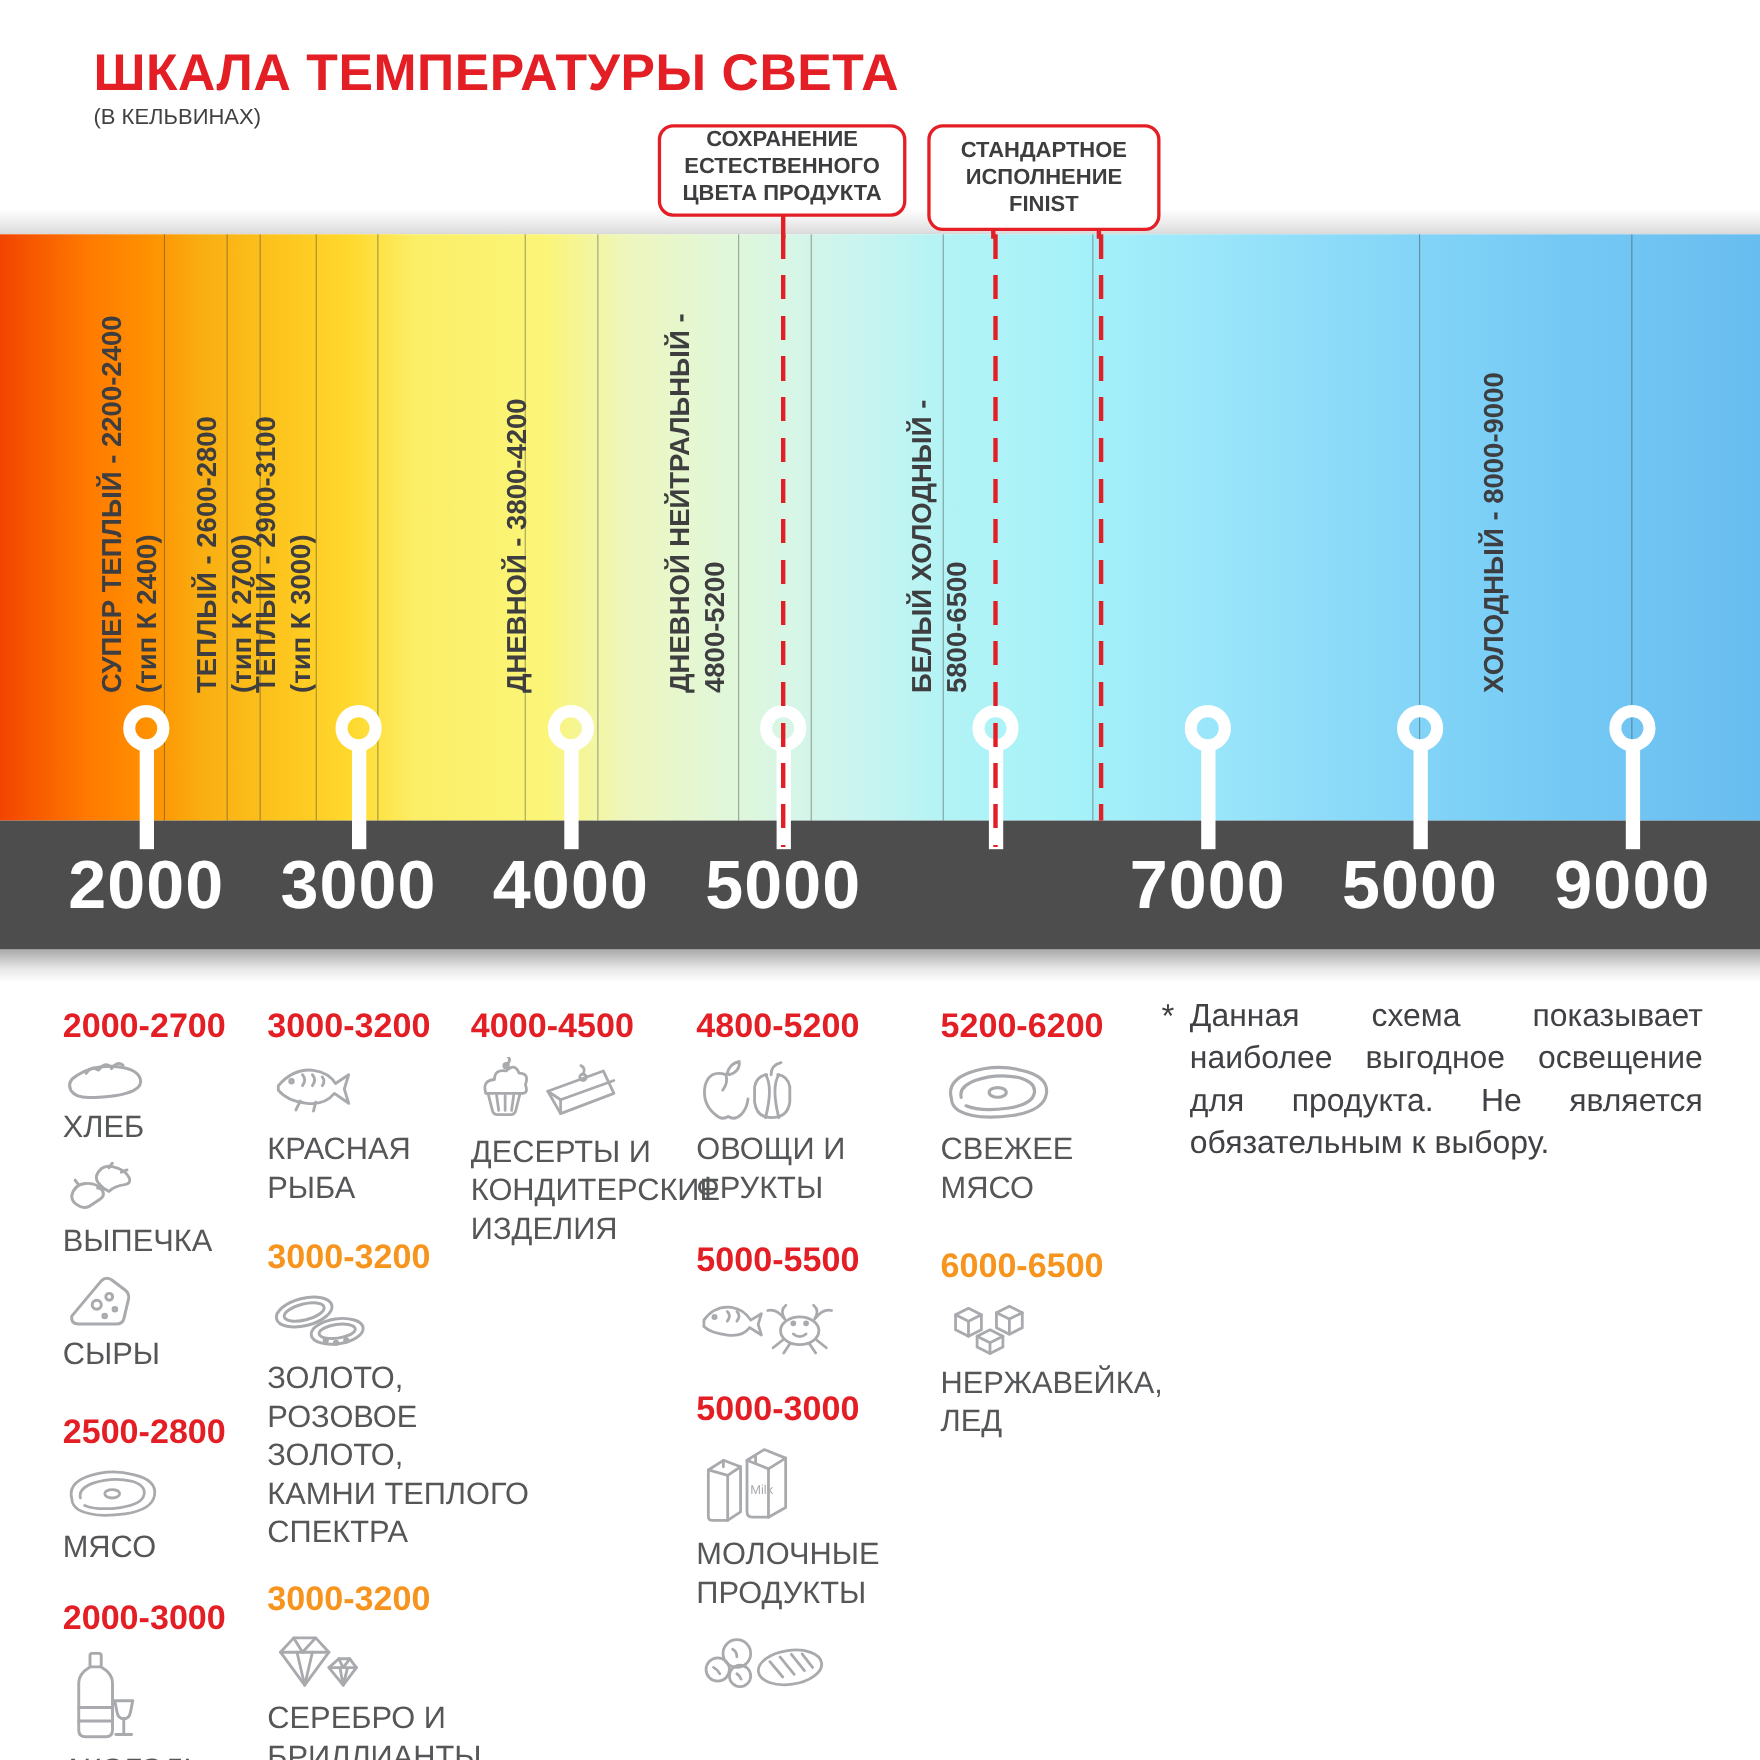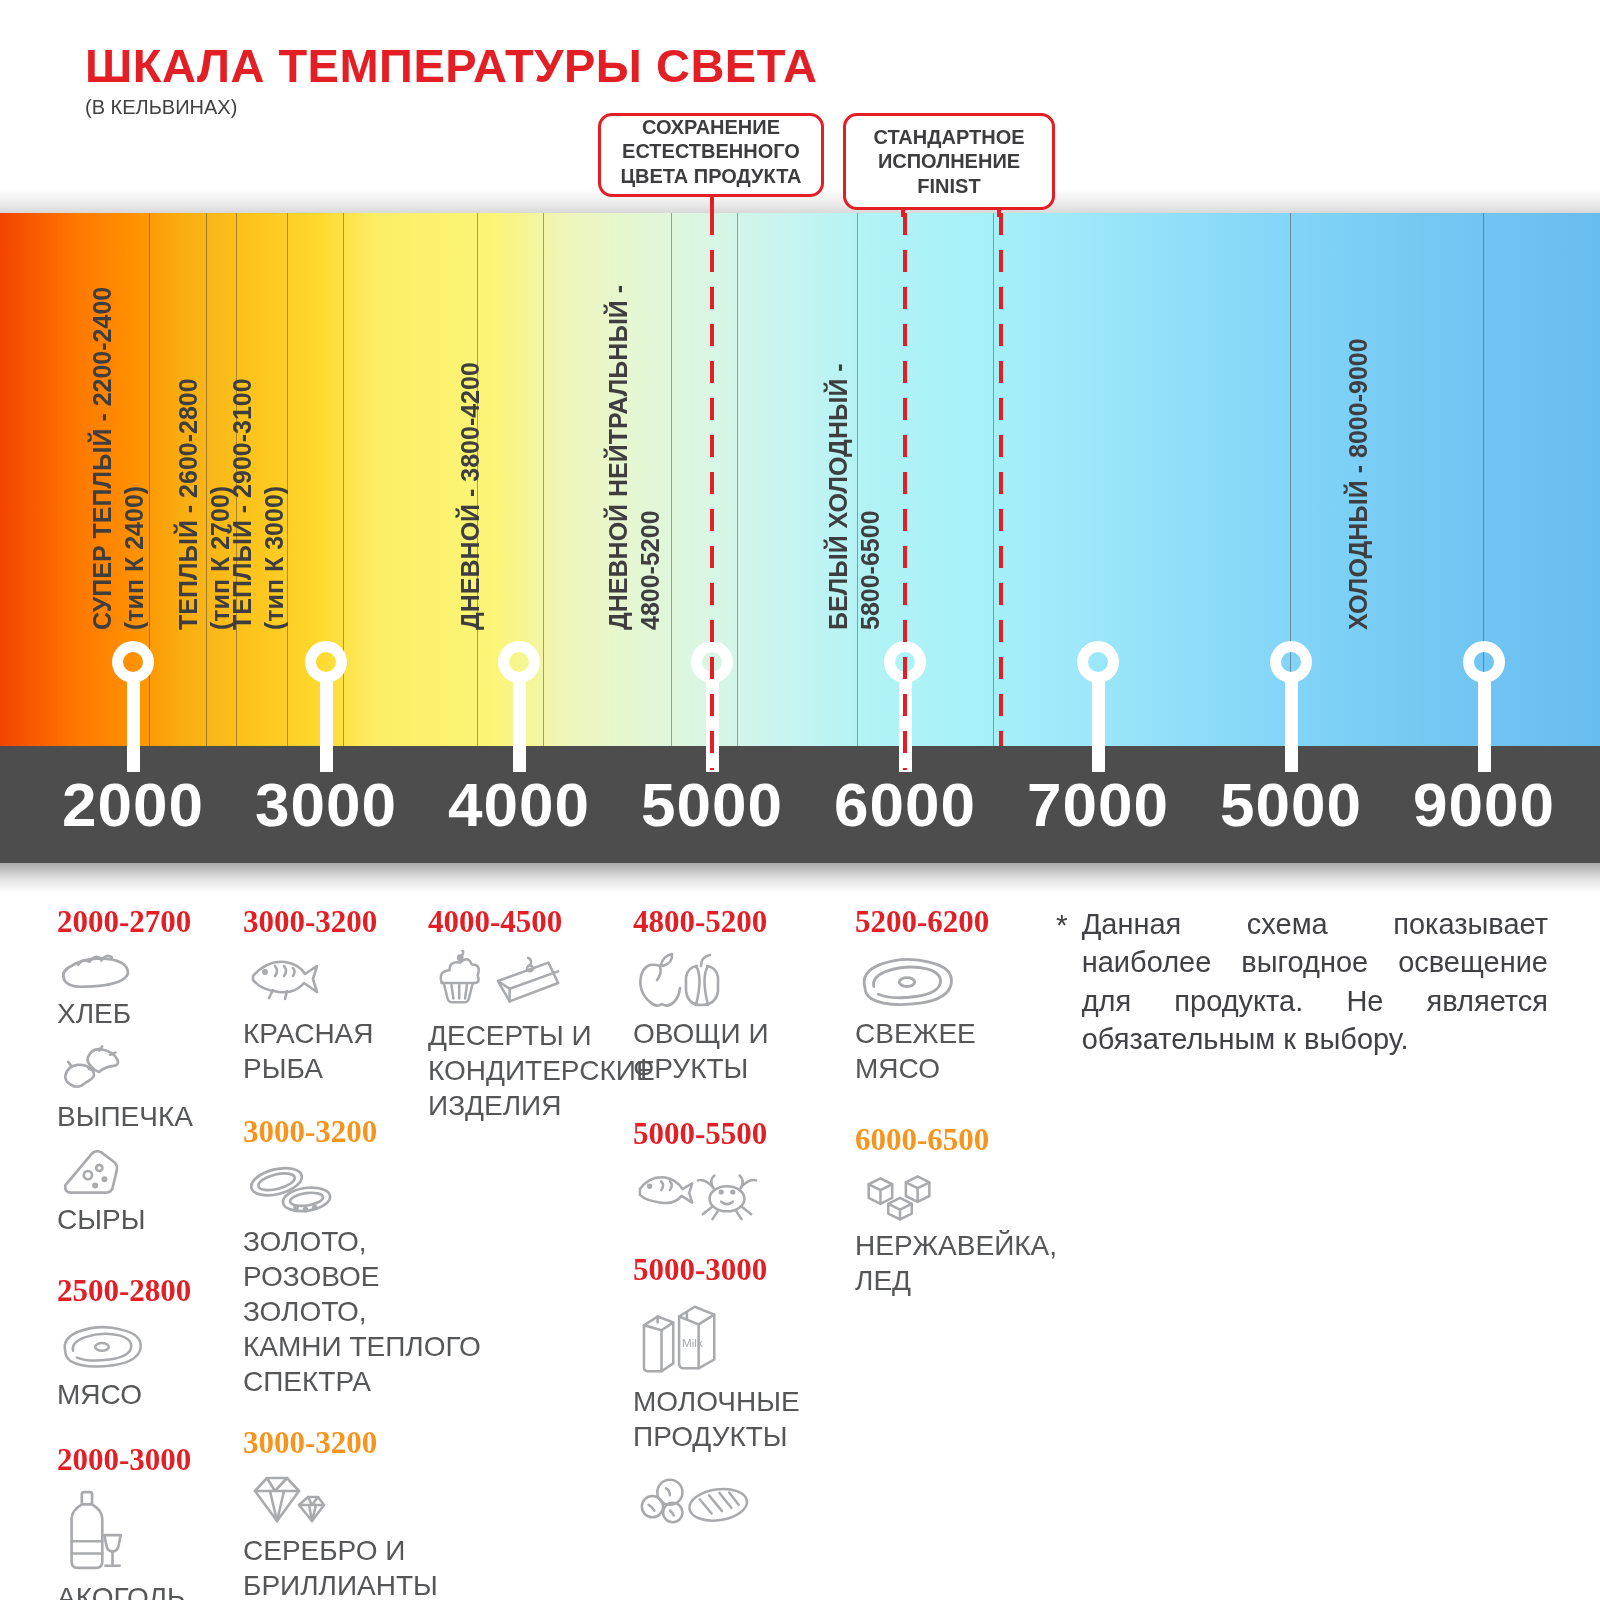--- a/index.html
+++ b/index.html
@@ -47,21 +47,21 @@
   .dash{width:4px;z-index:6;top:213px;
         background:repeating-linear-gradient(180deg,var(--red) 0 22px,transparent 22px 37px);}
 
   
   .axisbar{left:0;top:746px;width:1600px;height:117px;background:#4d4d4d;z-index:1;}
   .tick{top:746px;height:117px;width:190px;display:flex;align-items:center;justify-content:center;
         color:#fff;font-size:62px;font-weight:bold;z-index:6;letter-spacing:1px;}
 
   
   .col{top:903px;}
-  .rng{font-size:31px;font-weight:bold;margin:1px 0 4px 0;font-family:Liberation Serif, serif;}
+  .rng{font-size:31px;font-weight:bold;margin:12px 0 4px 0;}
   .rng.red{color:var(--red);}  .rng.orange{color:var(--orange);}
   .entry-label{font-size:28px;color:#555658;line-height:1.25;white-space:pre-line;}
   .icon{display:block;margin:10px 0 4px 0;}
   .icon svg{display:block;stroke:#a8aaad;fill:none;stroke-width:2.6;stroke-linecap:round;stroke-linejoin:round;}
   .gap36{margin-top:36px;} .gap30{margin-top:30px;} .gap28{margin-top:28px;} .gap26{margin-top:26px;}
 
   
   .footnote{left:1056px;top:905px;width:492px;display:flex;gap:14px;color:#404145;}
   .footnote .star{font-size:30px;line-height:1.3;}
   .footnote .fn-text{font-size:29px;line-height:1.32;text-align:justify;}
@@ -149,21 +149,20 @@
 
   <div class="abs dash" style="left:710px;height:557px;"></div>
   <div class="abs dash" style="left:903px;height:557px;"></div>
   <div class="abs dash" style="left:999px;height:533px;"></div>
 
   <div class="abs axisbar"></div>
   <div class="abs tick" style="left:38px;">2000</div>
   <div class="abs tick" style="left:231px;">3000</div>
   <div class="abs tick" style="left:424px;">4000</div>
   <div class="abs tick" style="left:617px;">5000</div>
-  <div class="abs tick" style="left:810px;">6000</div>
   <div class="abs tick" style="left:1003px;">7000</div>
   <div class="abs tick" style="left:1196px;">5000</div>
   <div class="abs tick" style="left:1389px;">9000</div>
   <div class="abs shadow-bottom"></div>
 
   <div class="abs col" style="left:57px;width:180px;">
     <div class="rng red">2000-2700</div>
     <span class="icon">
       <svg width="76" height="42" viewBox="0 0 72 40">
           <path d="M7 29 Q3 21 12 16 Q24 8 42 8 Q64 9 67 19 Q69 25 61 29 Q48 35 22 35 Q11 35 7 29 Z"></path>

